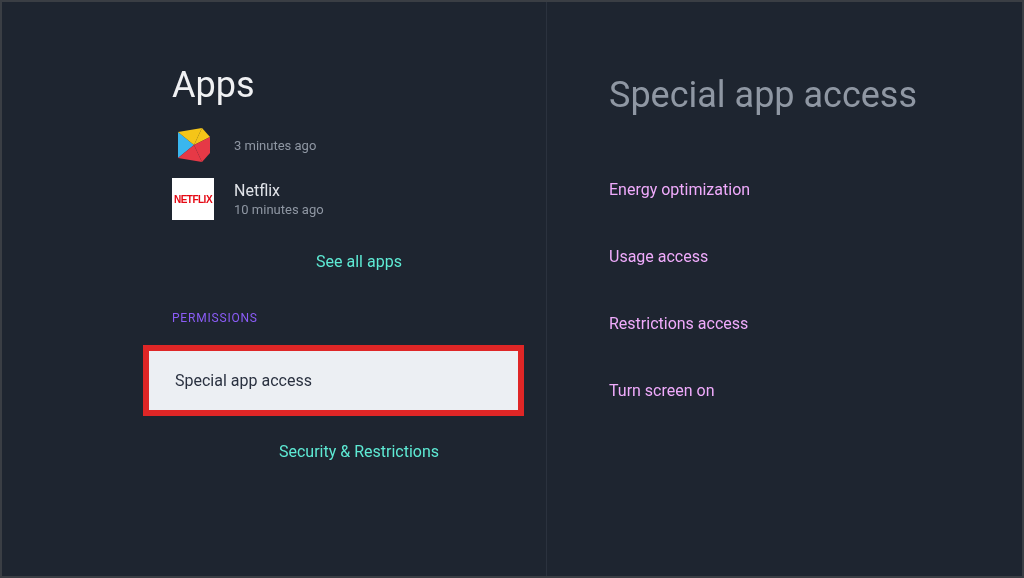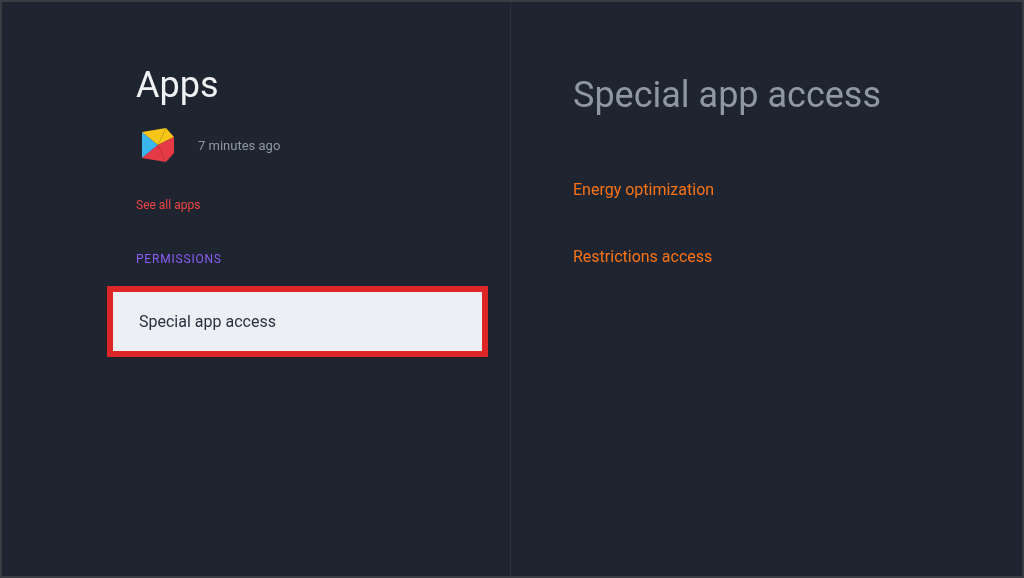--- a/index.html
+++ b/index.html
@@ -17,20 +17,21 @@
       border: 2px solid #3a3e44;
     }
     .layout {
       display: flex;
       width: 100%;
       height: 100%;
     }
     .left-panel {
       flex: 0 0 508px;
       padding: 62px 0 0 0;
+      margin-left: 36px;
     }
     .right-panel {
       flex: 1;
       padding: 72px 0 0 0;
       border-left: 1px solid #2b323e;
     }
     .page-title-left {
       font-size: 36px;
       font-weight: 400;
       color: #f0f1f3;
@@ -85,43 +86,44 @@
       font-size: 16px;
       color: #e0e3e8;
       margin-bottom: 2px;
     }
     .app-time {
       font-size: 13px;
       color: #8f97a3;
     }
     .list-item {
       padding: 20px 0 20px 134px;
-      font-size: 12px;
-      color: #ef4444;
+      font-size: 16px;
+      color: #5eead4;
+      text-align: center;
     }
     .section-header {
       padding: 20px 0 14px 134px;
       font-size: 12px;
       color: #8b5cf6;
       letter-spacing: 0.8px;
     }
     .highlighted-item {
       margin: 6px 22px 6px 105px;
       border: 6px solid #df2626;
       background: #eceff3;
     }
     .highlighted-item-inner {
       padding: 20px 0 20px 26px;
       font-size: 16px;
       color: #2a3140;
     }
     .right-item {
       padding: 20px 0 20px 62px;
       font-size: 16px;
-      color: #f97316;
+      color: #f0abfc;
       margin-bottom: 8px;
     }
   </style>
 </head>
 <body>
 
 <div class="layout">
   <div class="left-panel">
     <h1 class="page-title-left">Apps</h1>
 
@@ -130,35 +132,47 @@
         <svg viewBox="0 0 42 42">
           <polygon points="6,8 22,21 6,34" fill="#39b6ee"></polygon>
           <polygon points="6,8 30,4 22,21" fill="#f5c518"></polygon>
           <polygon points="22,21 30,38 6,34" fill="#e63946"></polygon>
           <polygon points="22,21 38,21 30,4 30,38" fill="#39b6ee" opacity="0"></polygon>
           <polygon points="22,21 30,4 38,13" fill="#f5c518"></polygon>
           <polygon points="22,21 38,13 38,29 30,38" fill="#e63946"></polygon>
         </svg>
       </div>
       <div class="app-info">
-        <div class="app-time">7 minutes ago</div>
+        <div class="app-time">3 minutes ago</div>
       </div>
     </div>
 
+    <div class="recent-app">
+      <div class="app-icon netflix-icon">
+        <span class="netflix-text">NETFLIX</span>
+      </div>
+      <div class="app-info">
+        <div class="app-name">Netflix</div>
+        <div class="app-time">10 minutes ago</div>
+      </div>
+    </div>
 
     <div class="list-item">See all apps</div>
 
     <div class="section-header">PERMISSIONS</div>
 
 
     <div class="highlighted-item">
       <div class="highlighted-item-inner">Special app access</div>
     </div>
 
+    <div class="list-item">Security &amp; Restrictions</div>
   </div>
 
   <div class="right-panel">
     <h1 class="page-title-right">Special app access</h1>
 
     <div class="right-item">Energy optimization</div>
+    <div class="right-item">Usage access</div>
     <div class="right-item">Restrictions access</div>
+    <div class="right-item">Turn screen on</div>
   </div>
 </div>
 
 </body></html>

